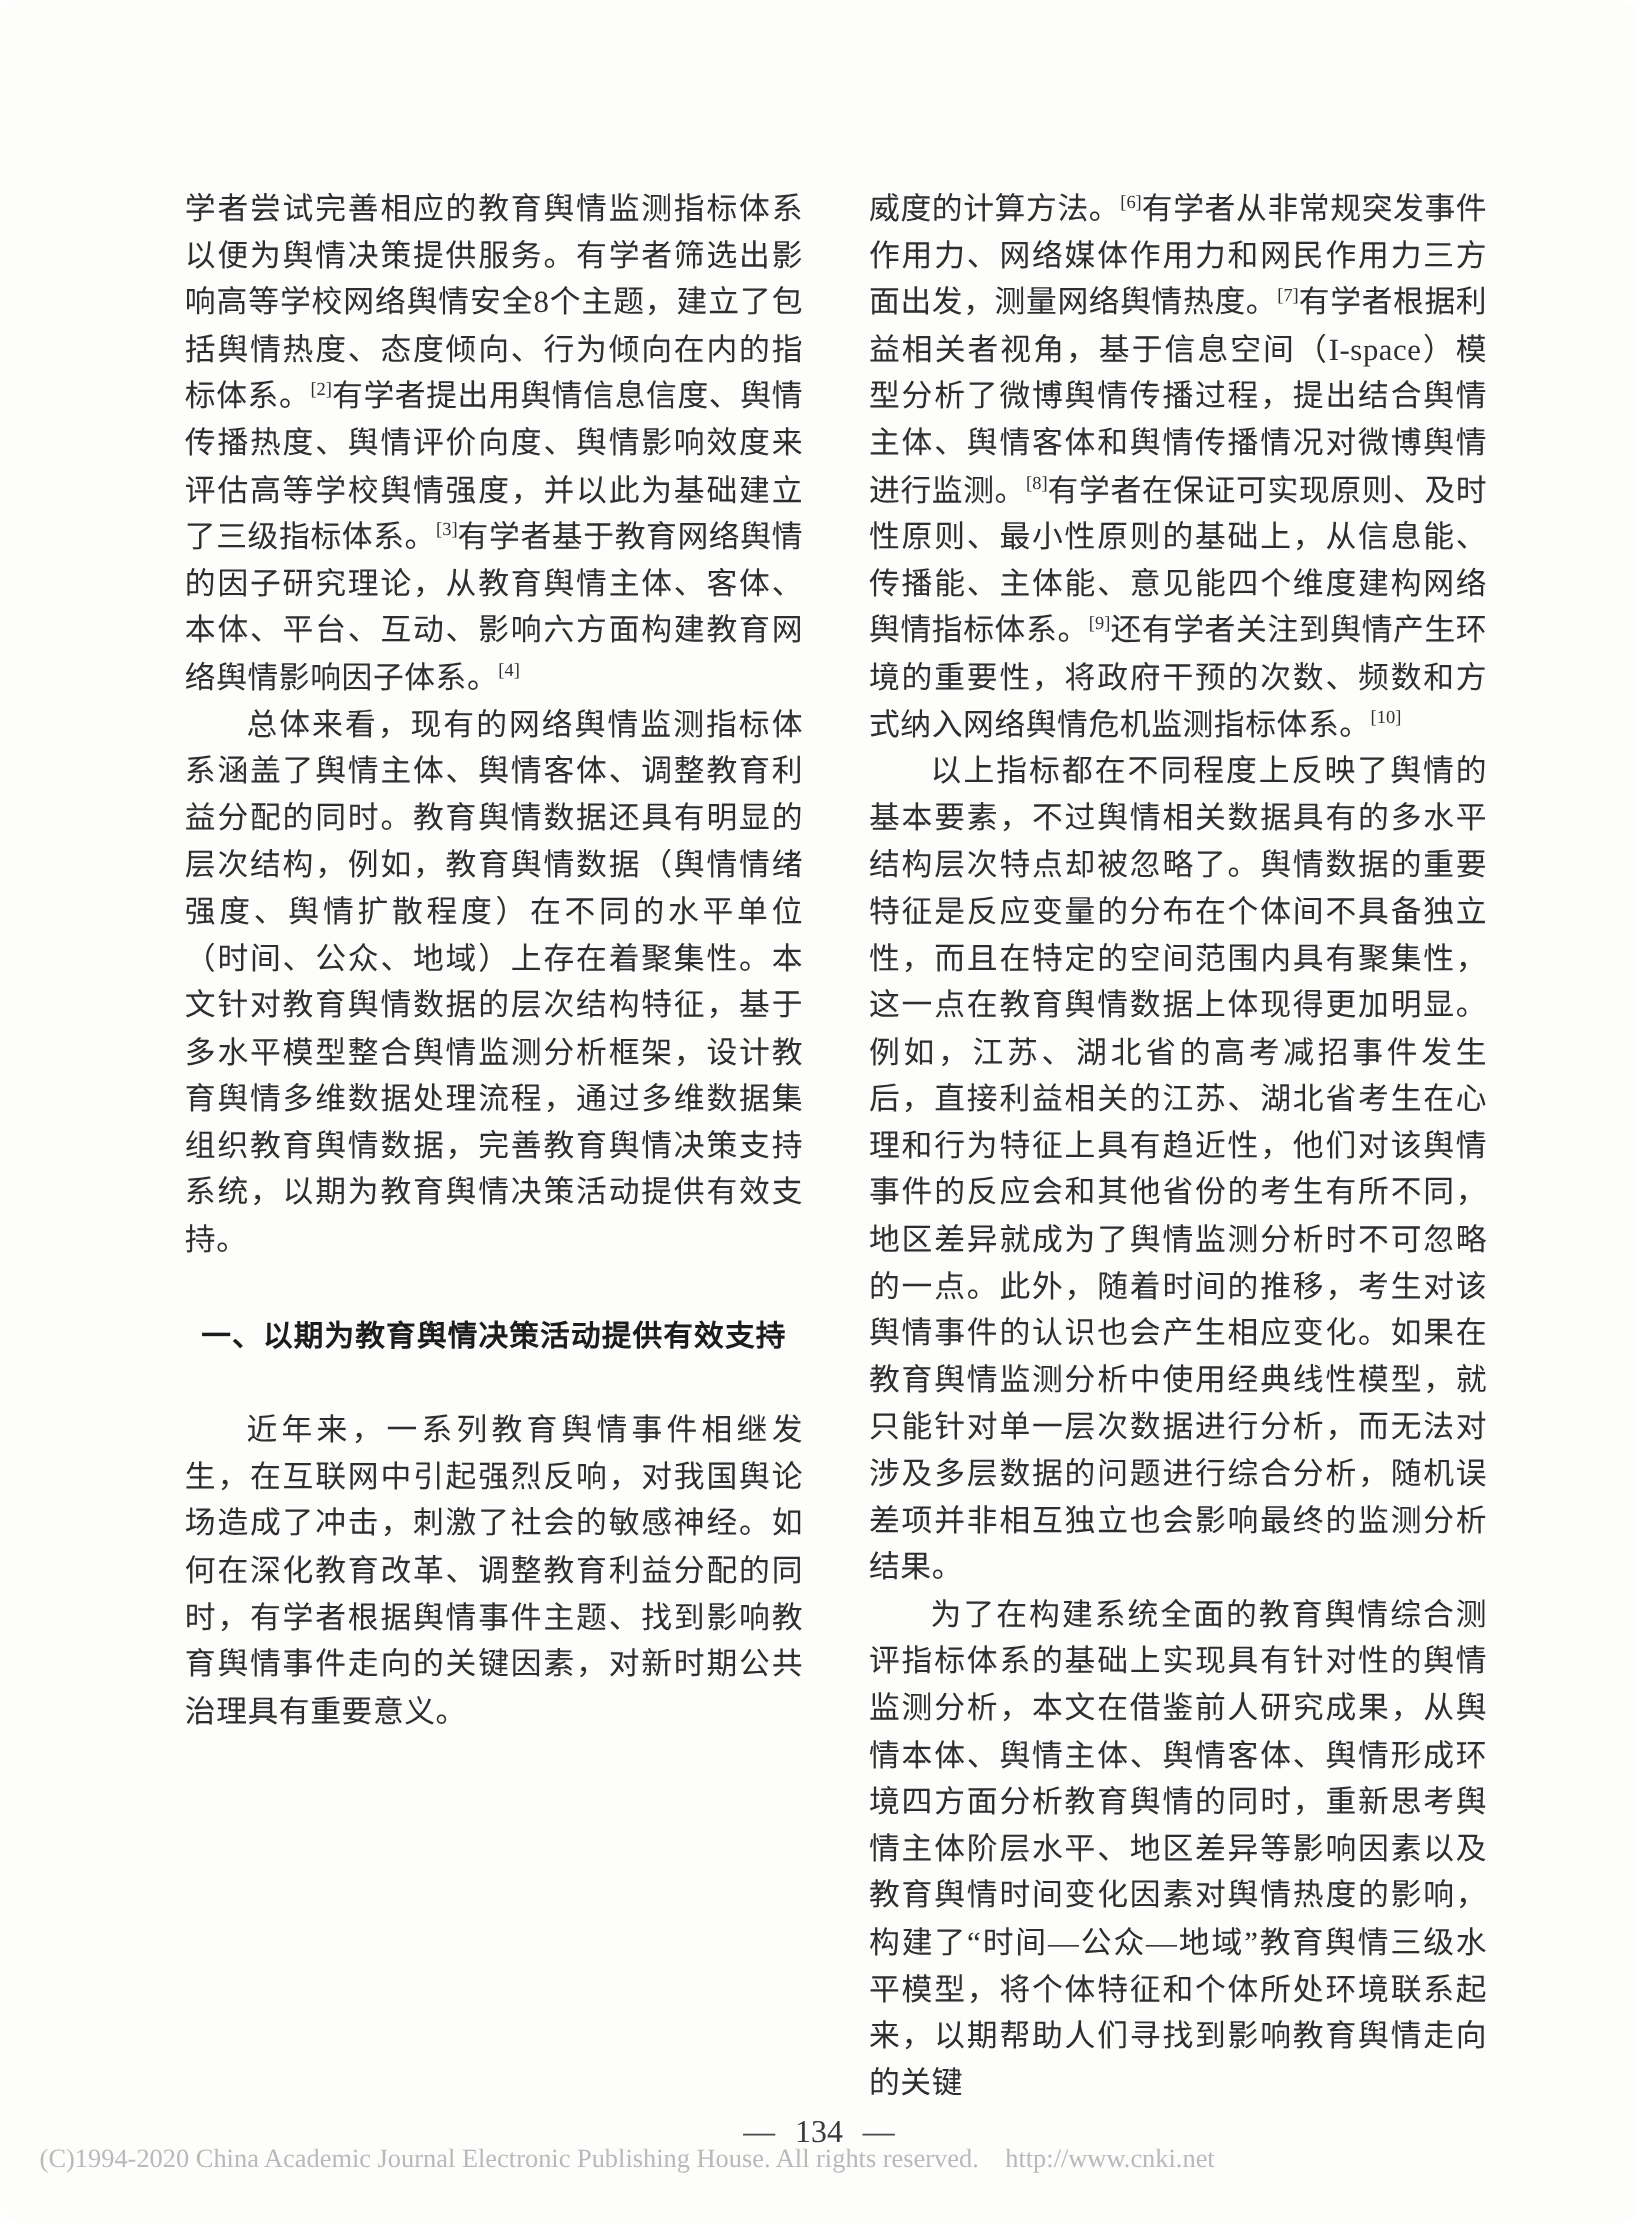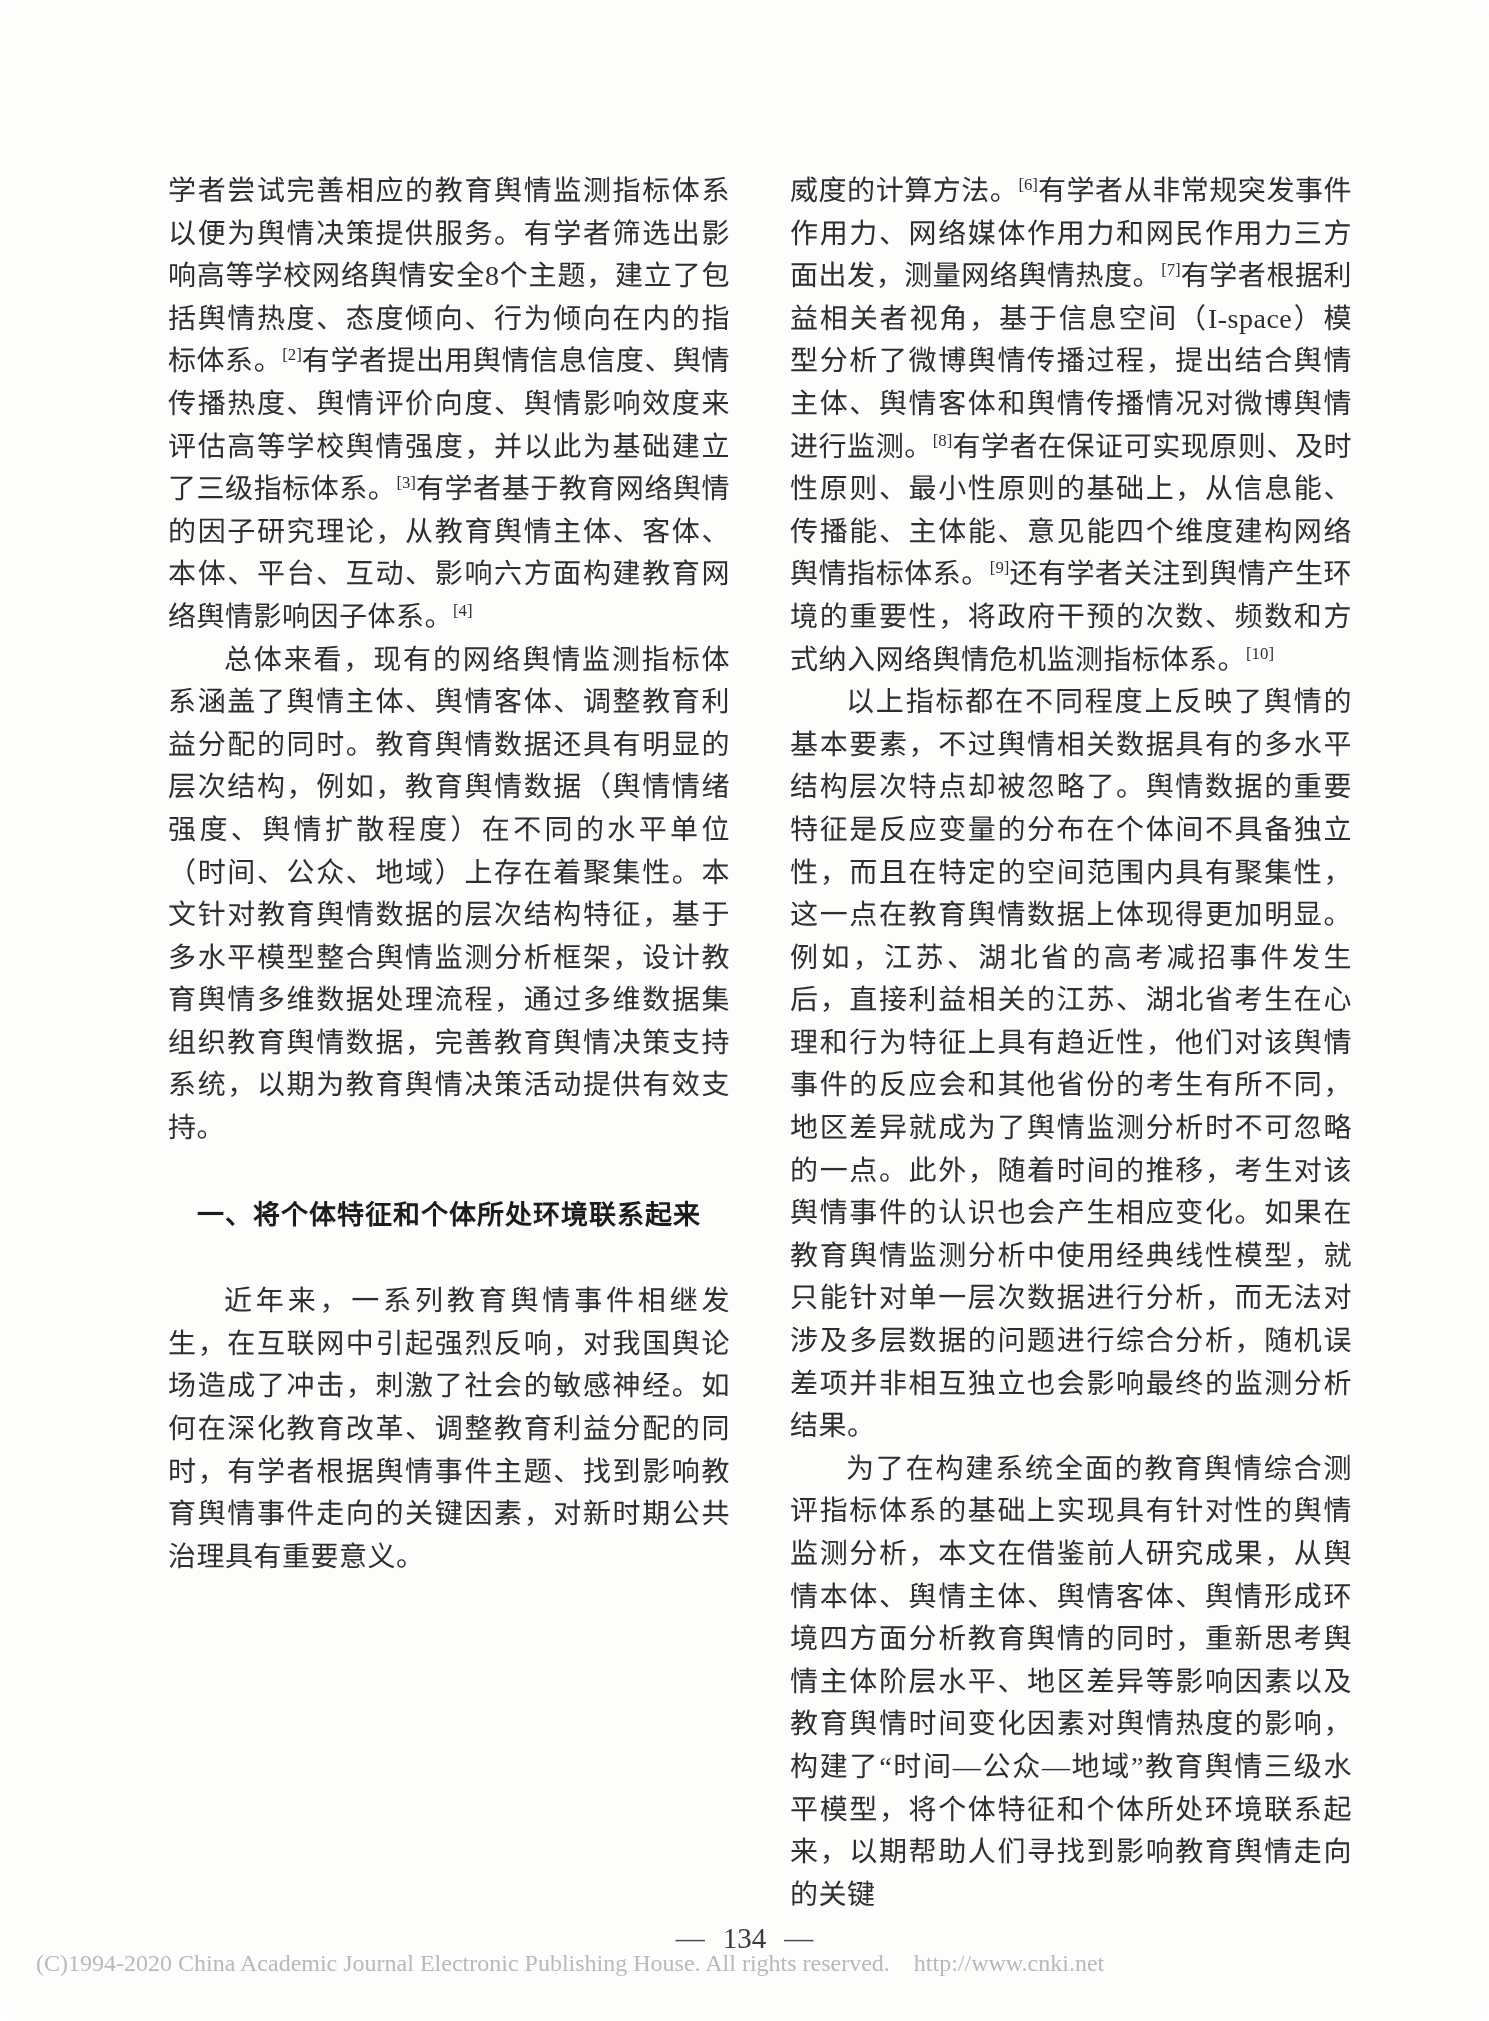--- a/index.html
+++ b/index.html
@@ -63,21 +63,21 @@
   }
 </style>
 </head>
 <body>
 
 <div class="page">
 
   <div class="column left">
       <p class="para">学者尝试完善相应的教育舆情监测指标体系以便为舆情决策提供服务。有学者筛选出影响高等学校网络舆情安全8个主题，建立了包括舆情热度、态度倾向、行为倾向在内的指标体系。<sup>[2]</sup>有学者提出用舆情信息信度、舆情传播热度、舆情评价向度、舆情影响效度来评估高等学校舆情强度，并以此为基础建立了三级指标体系。<sup>[3]</sup>有学者基于教育网络舆情的因子研究理论，从教育舆情主体、客体、本体、平台、互动、影响六方面构建教育网络舆情影响因子体系。<sup>[4]</sup></p>
       <p class="para indent">总体来看，现有的网络舆情监测指标体系涵盖了舆情主体、舆情客体、调整教育利益分配的同时。教育舆情数据还具有明显的层次结构，例如，教育舆情数据（舆情情绪强度、舆情扩散程度）在不同的水平单位（时间、公众、地域）上存在着聚集性。本文针对教育舆情数据的层次结构特征，基于多水平模型整合舆情监测分析框架，设计教育舆情多维数据处理流程，通过多维数据集组织教育舆情数据，完善教育舆情决策支持系统，以期为教育舆情决策活动提供有效支持。</p>
-      <h2 class="heading">一、将个体特征和个体所处环境联系起来</h2>
+      <h2 class="heading">一、以期为教育舆情决策活动提供有效支持</h2>
       <p class="para indent">近年来，一系列教育舆情事件相继发生，在互联网中引起强烈反响，对我国舆论场造成了冲击，刺激了社会的敏感神经。如何在深化教育改革、调整教育利益分配的同时，有学者根据舆情事件主题、找到影响教育舆情事件走向的关键因素，对新时期公共治理具有重要意义。</p>
     </div>
 
   <div class="column right">
       <p class="para">威度的计算方法。<sup>[6]</sup>有学者从非常规突发事件作用力、网络媒体作用力和网民作用力三方面出发，测量网络舆情热度。<sup>[7]</sup>有学者根据利益相关者视角，基于信息空间（I-space）模型分析了微博舆情传播过程，提出结合舆情主体、舆情客体和舆情传播情况对微博舆情进行监测。<sup>[8]</sup>有学者在保证可实现原则、及时性原则、最小性原则的基础上，从信息能、传播能、主体能、意见能四个维度建构网络舆情指标体系。<sup>[9]</sup>还有学者关注到舆情产生环境的重要性，将政府干预的次数、频数和方式纳入网络舆情危机监测指标体系。<sup>[10]</sup></p>
       <p class="para indent">以上指标都在不同程度上反映了舆情的基本要素，不过舆情相关数据具有的多水平结构层次特点却被忽略了。舆情数据的重要特征是反应变量的分布在个体间不具备独立性，而且在特定的空间范围内具有聚集性，这一点在教育舆情数据上体现得更加明显。例如，江苏、湖北省的高考减招事件发生后，直接利益相关的江苏、湖北省考生在心理和行为特征上具有趋近性，他们对该舆情事件的反应会和其他省份的考生有所不同，地区差异就成为了舆情监测分析时不可忽略的一点。此外，随着时间的推移，考生对该舆情事件的认识也会产生相应变化。如果在教育舆情监测分析中使用经典线性模型，就只能针对单一层次数据进行分析，而无法对涉及多层数据的问题进行综合分析，随机误差项并非相互独立也会影响最终的监测分析结果。</p>
       <p class="para indent">为了在构建系统全面的教育舆情综合测评指标体系的基础上实现具有针对性的舆情监测分析，本文在借鉴前人研究成果，从舆情本体、舆情主体、舆情客体、舆情形成环境四方面分析教育舆情的同时，重新思考舆情主体阶层水平、地区差异等影响因素以及教育舆情时间变化因素对舆情热度的影响，构建了“时间—公众—地域”教育舆情三级水平模型，将个体特征和个体所处环境联系起来，以期帮助人们寻找到影响教育舆情走向的关键</p>
     </div>
 
   <div class="footer-pagenum">

